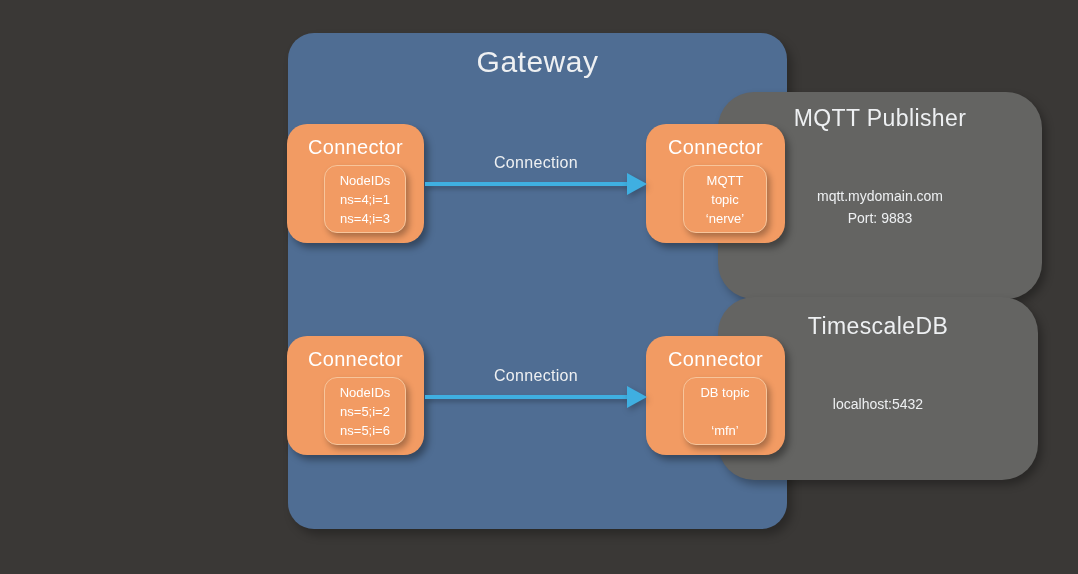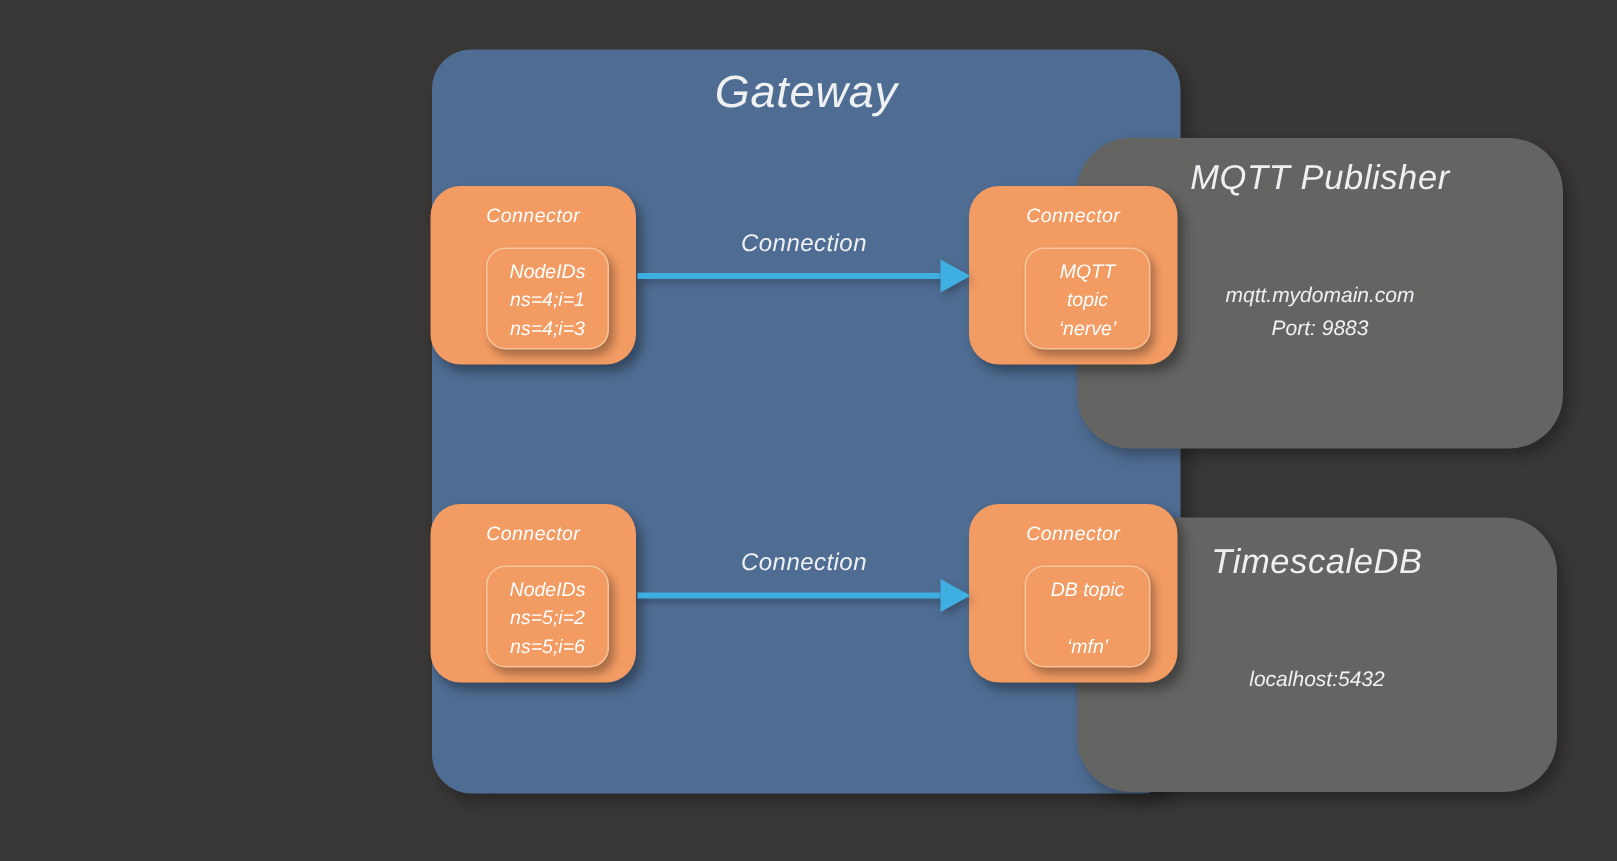--- a/index.html
+++ b/index.html
@@ -1,19 +1,19 @@
 <!DOCTYPE html>
 <html style="--bg: #3a3836; --blue: #4f6d93; --gray: #646462; --orange: #f29b63; --arrow: #3fafe1; --inner-border: #f7c59b; --text: #eef0f2;"><head>
 <meta charset="utf-8">
 <style>
   :root{
     --bg:#3a3836; --blue:#4f6d93; --gray:#646462; --orange:#f29b63;
     --arrow:#3fafe1; --inner-border:#f7c59b; --text:#eef0f2;
   }
-  *{margin:0;padding:0;box-sizing:border-box;font-style:italic;}
+  *{margin:0;padding:0;box-sizing:border-box;}
   html,body{background:#222;}
   body{font-family:"Liberation Sans","DejaVu Sans",sans-serif;}
   .canvas{
     position:relative;width:1078px;height:574px;overflow:hidden;
     background:var(--bg);color:var(--text);
   }
   .box{position:absolute;}
   .gateway{
     left:288px;top:33px;width:499px;height:496px;
     background:var(--blue);border-radius:26px;z-index:1;
@@ -22,21 +22,21 @@
   .gateway-title{
     position:absolute;left:0;top:12px;width:100%;text-align:center;
     font-size:30px;font-weight:400;letter-spacing:.5px;color:var(--text);
   }
   .graybox{
     background:var(--gray);z-index:2;
     box-shadow:4px 5px 9px rgba(0,0,0,.30);
   }
   .opc{left:42px;top:83px;width:315px;height:399px;border-radius:62px;}
   .mqttpub{left:718px;top:92px;width:324px;height:207px;border-radius:36px;}
-  .tsdb{left:718px;top:297px;width:320px;height:183px;border-radius:36px;margin-top:48px;}
+  .tsdb{left:718px;top:297px;width:320px;height:183px;border-radius:36px;}
   .graybox .title{
     position:absolute;left:0;width:100%;text-align:center;
     font-size:23px;font-weight:400;letter-spacing:.4px;color:var(--text);
   }
   .opc .title{top:16px;}
   .mqttpub .title{top:13px;}
   .tsdb .title{top:16px;}
   .graybox .body{
     position:absolute;left:0;width:100%;text-align:center;
     font-size:14px;line-height:22px;color:var(--text);
@@ -47,21 +47,21 @@
   .connector{
     position:absolute;background:var(--orange);border-radius:20px;z-index:3;
     box-shadow:4px 5px 7px rgba(0,0,0,.35);
   }
   .conn-tl{left:287px;top:124px;width:137px;height:119px;}
   .conn-tr{left:646px;top:124px;width:139px;height:119px;}
   .conn-bl{left:287px;top:336px;width:137px;height:119px;}
   .conn-br{left:646px;top:336px;width:139px;height:119px;}
   .connector .clabel{
     position:absolute;left:0;top:12px;width:100%;text-align:center;
-    font-size:13px;color:#ffffff;letter-spacing:.3px;
+    font-size:20px;color:#ffffff;letter-spacing:.3px;
   }
   .innerbox{
     position:absolute;left:21px;top:41px;right:18px;bottom:10px;
     background:var(--orange);border:1px solid var(--inner-border);
     border-radius:13px;box-shadow:3px 4px 6px rgba(0,0,0,.30);
     display:flex;flex-direction:column;justify-content:center;margin-left:16px;
   }
   .innerbox .line{
     text-align:center;font-size:13px;line-height:19px;min-height:19px;
     color:#ffffff;

